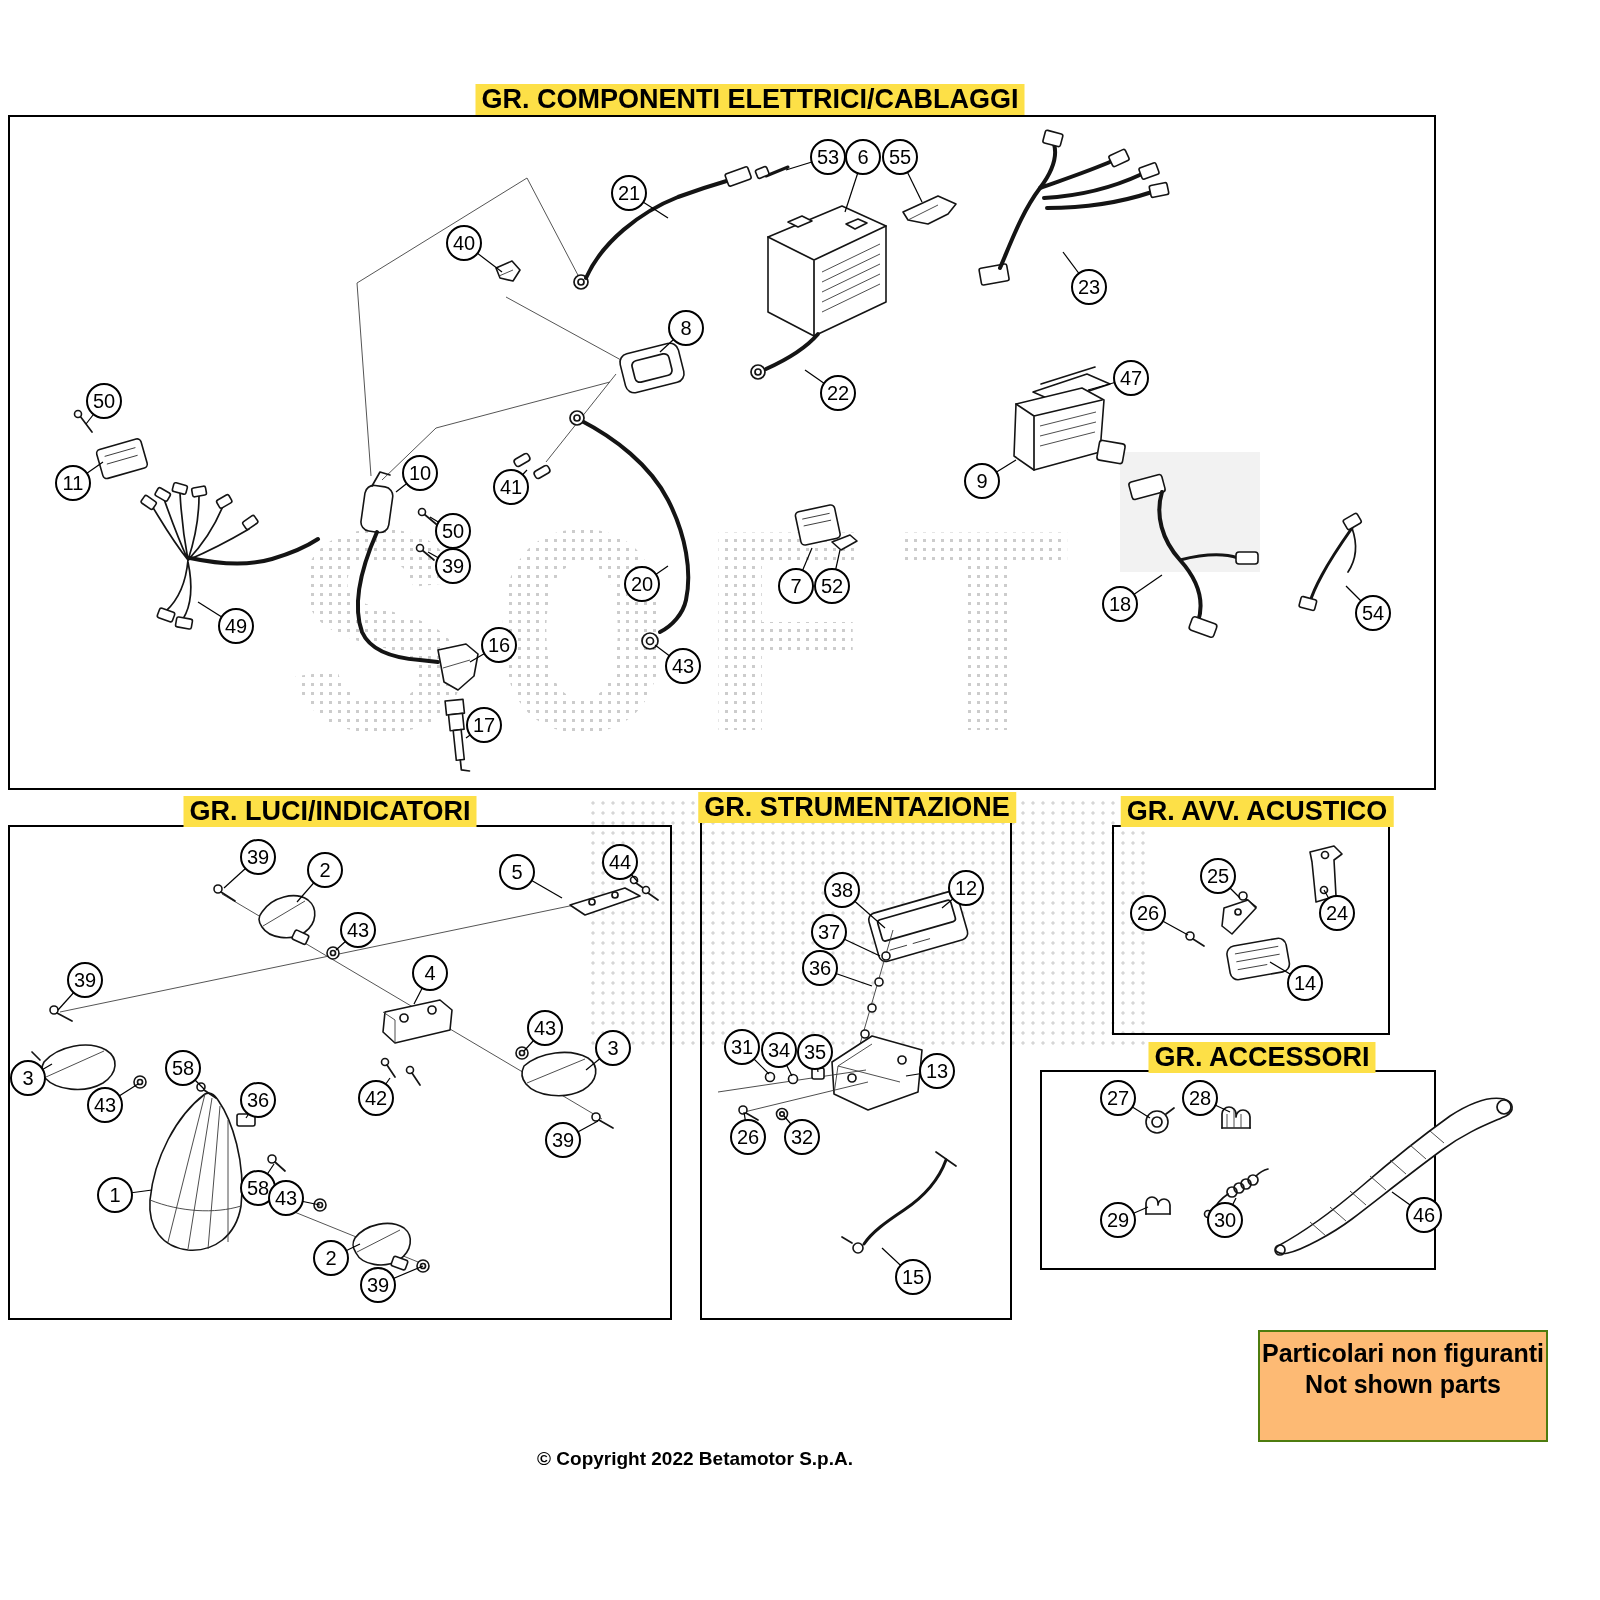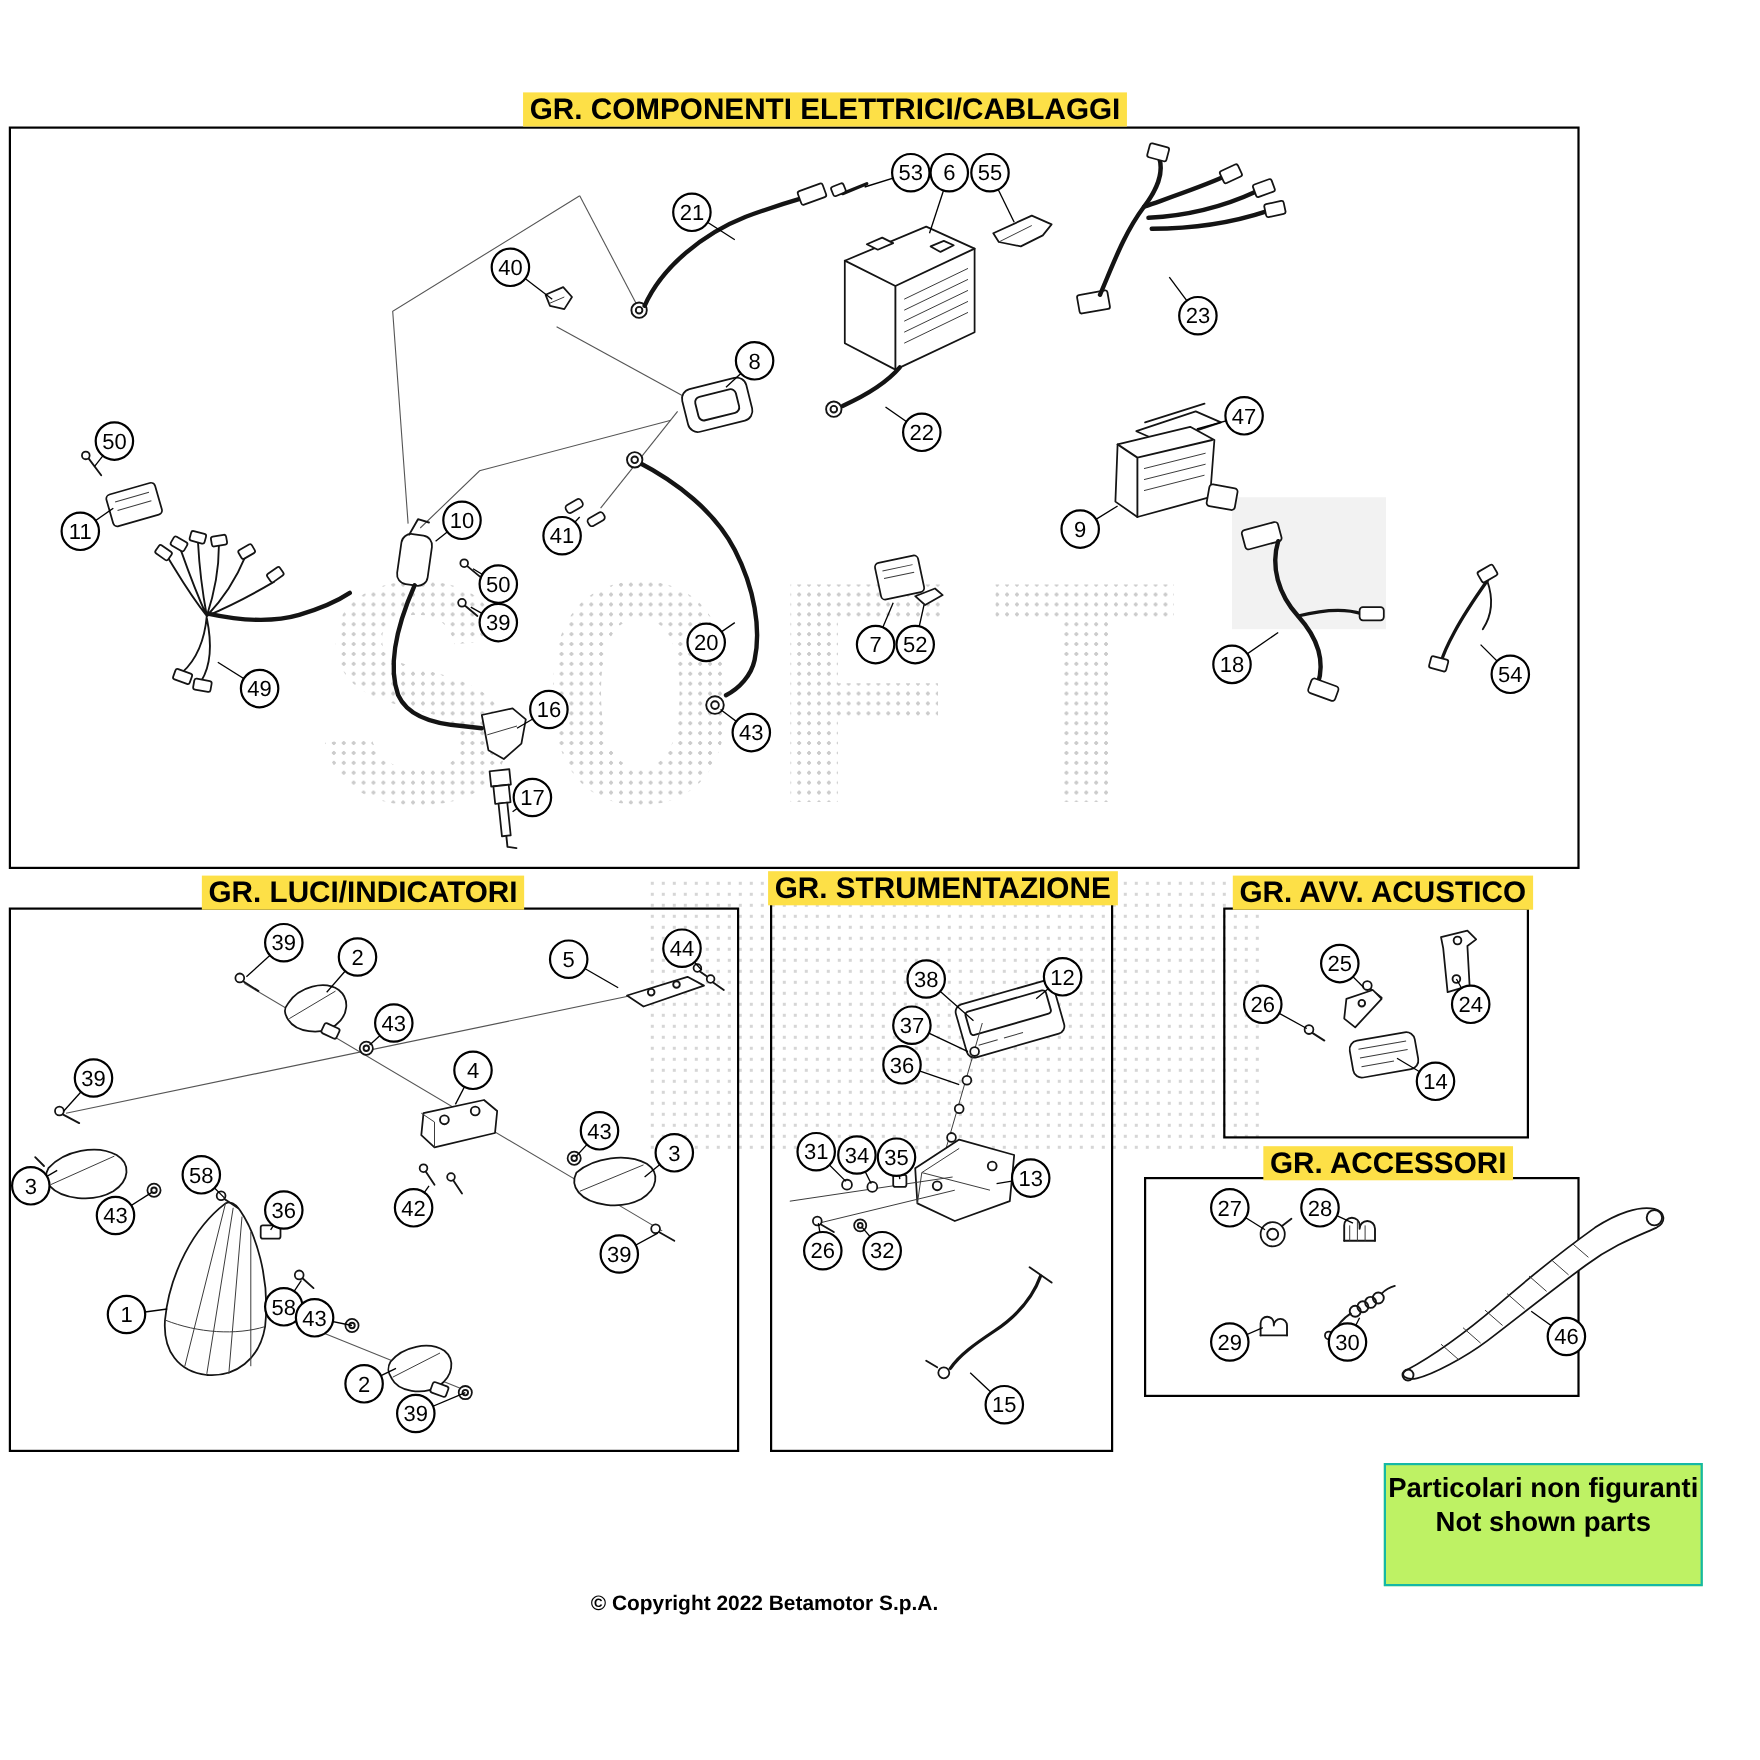--- a/index.html
+++ b/index.html
@@ -25,21 +25,21 @@
   }
   
   .section-box { position:absolute; border:2px solid #000; background:transparent; z-index:1; }
   .section-title {
     position:absolute; transform:translateX(-50%); z-index:4;
     font-weight:bold; font-size:27px; white-space:nowrap; background:#fde047; padding:0 6px;
   }
   
   .notshown-box {
     position:absolute; left:1258px; top:1330px; width:290px; height:112px;
-    border:2px solid #14b8a6; background:#bef264; z-index:4; text-align:center; padding-top:6px;
+    border:2px solid #4d7c0f; background:#fdba74; z-index:4; text-align:center; padding-top:6px;
   }
   .notshown-line { font-weight:bold; font-size:25px; line-height:31px; }
   
   .copyright {
     position:absolute; left:695px; top:1448px; transform:translateX(-50%);
     font-weight:bold; font-size:19px; z-index:4; white-space:nowrap;
   }
   
   svg { position:absolute; left:0; top:0; z-index:2; }
   .p    { stroke:#141414; fill:none; stroke-width:1.7; stroke-linecap:round; stroke-linejoin:round; }

